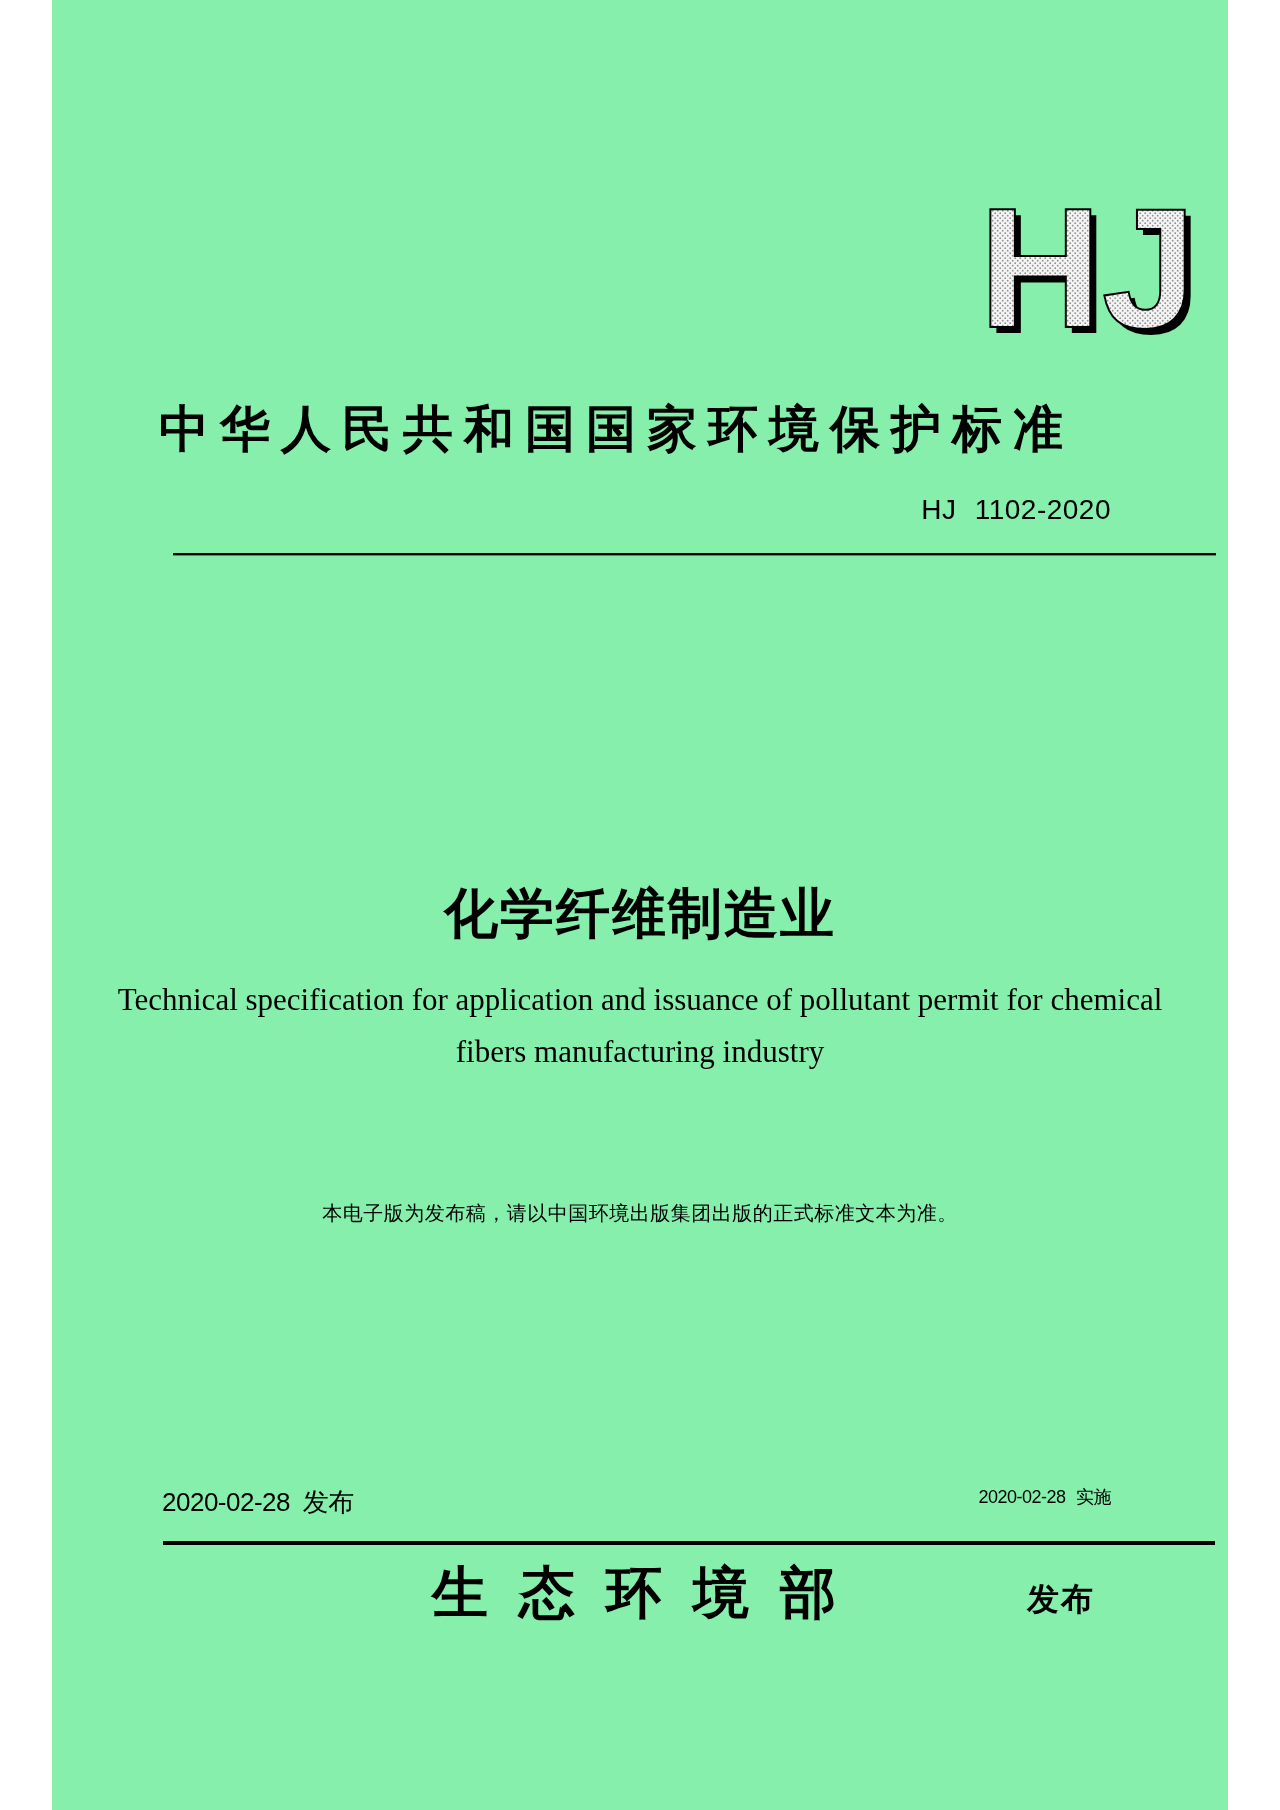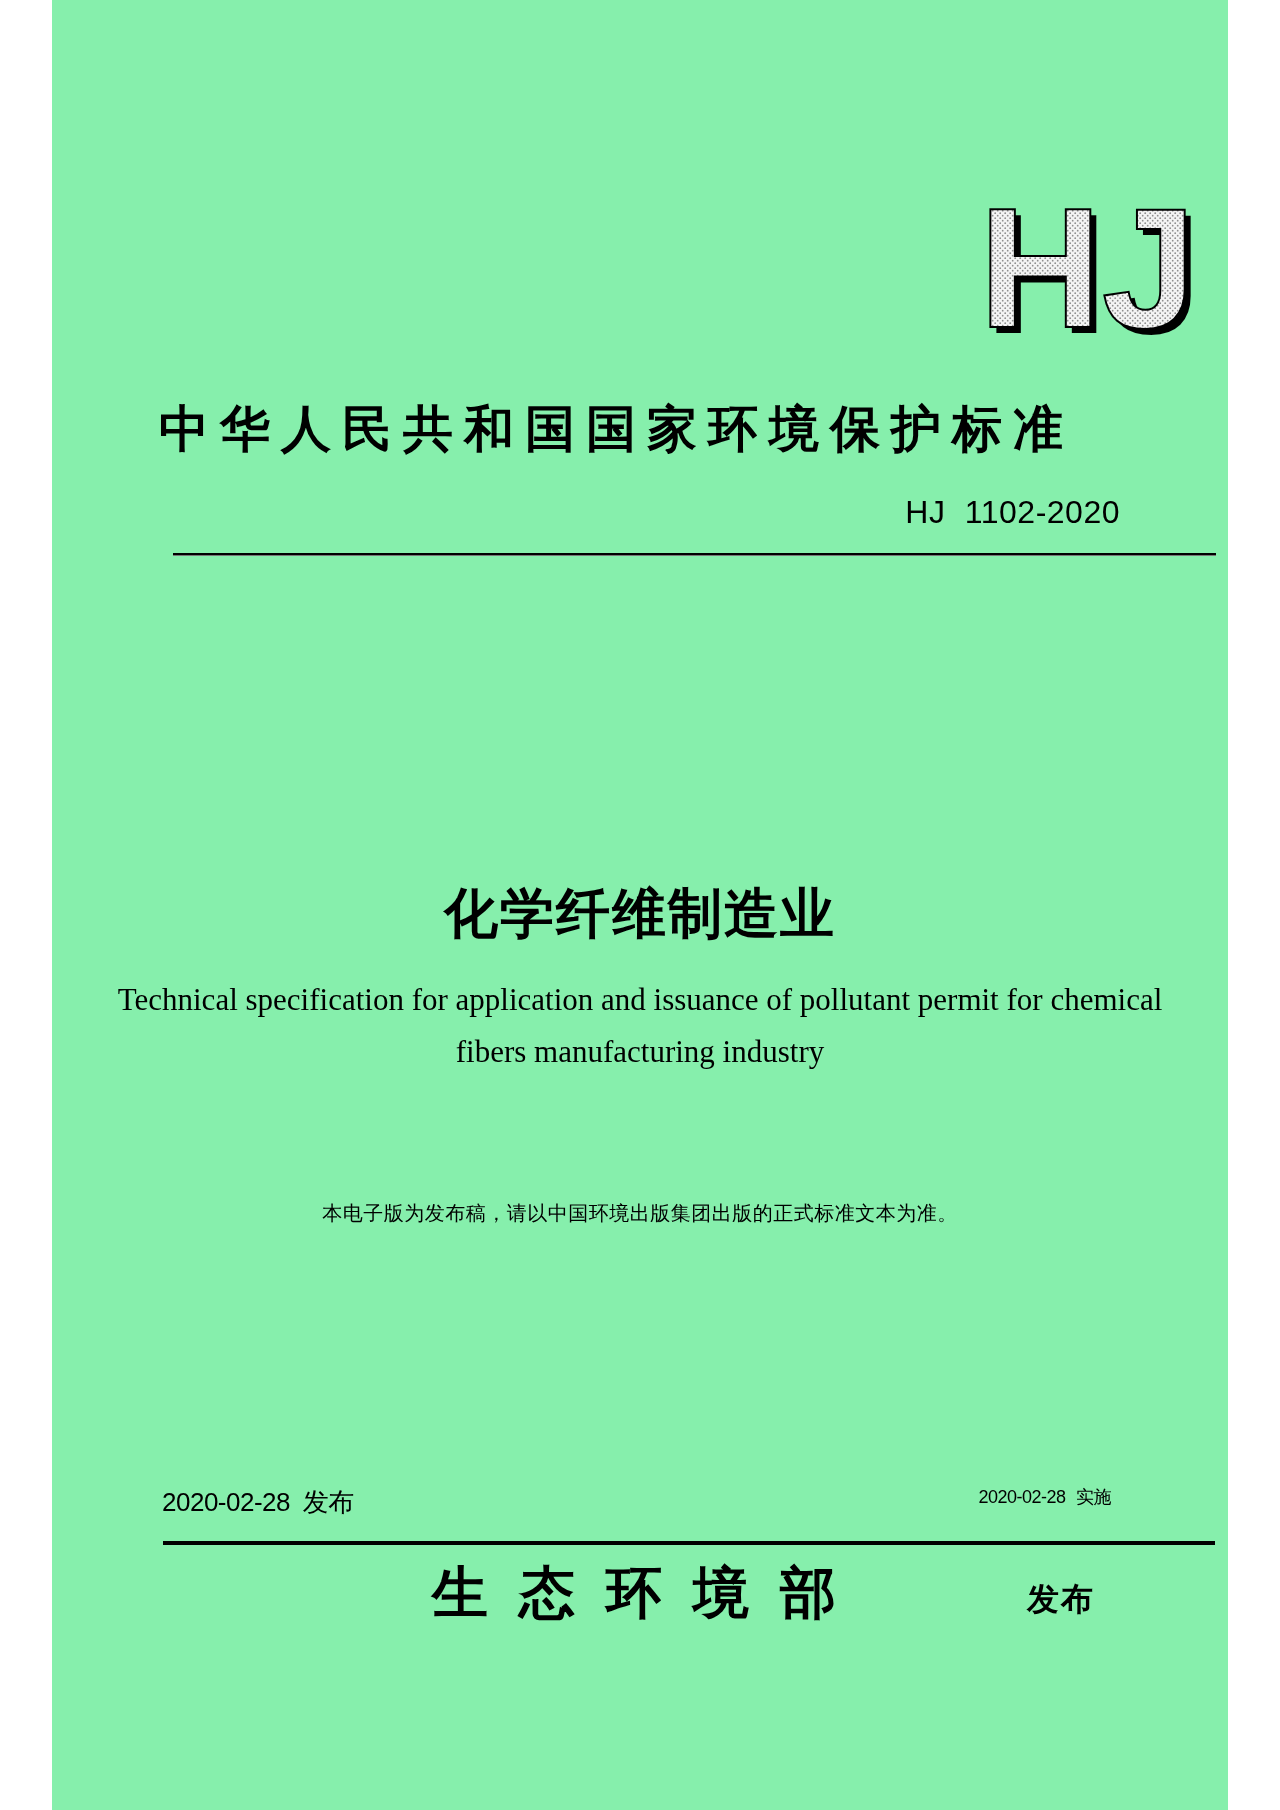--- a/index.html
+++ b/index.html
@@ -33,22 +33,22 @@
     font-weight: bold;
     letter-spacing: 11px;
     white-space: nowrap;
     font-family: "Liberation Sans", sans-serif;
   }
 
   
   .standard-number {
     position: absolute;
     top: 494px;
-    right: 108px;
-    font-size: 32px;
+    right: 117px;
+    font-size: 28px;
     letter-spacing: 0.5px;
     word-spacing: 10px;
     font-family: "Liberation Sans", sans-serif;
   }
 
   .rule-top {
     position: absolute;
     top: 553px;
     left: 121px;
     width: 1043px;

